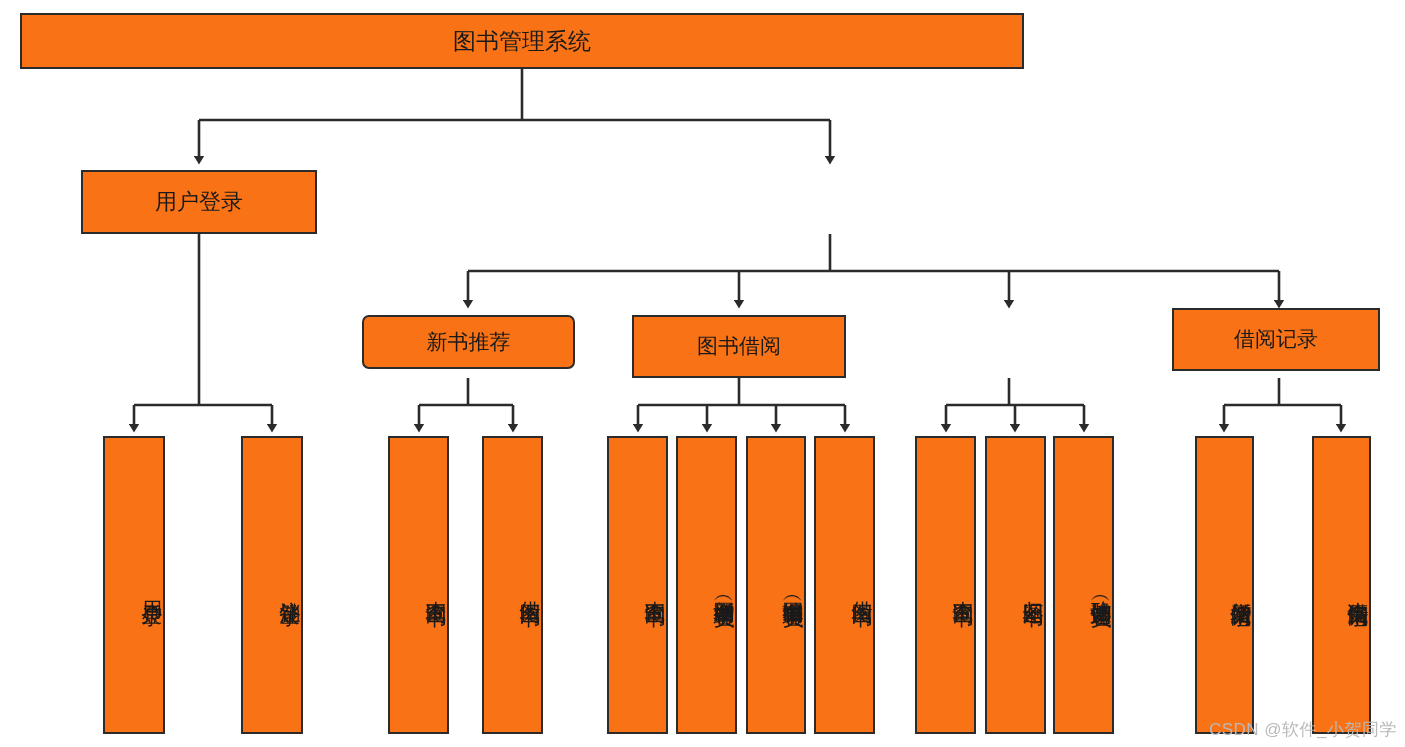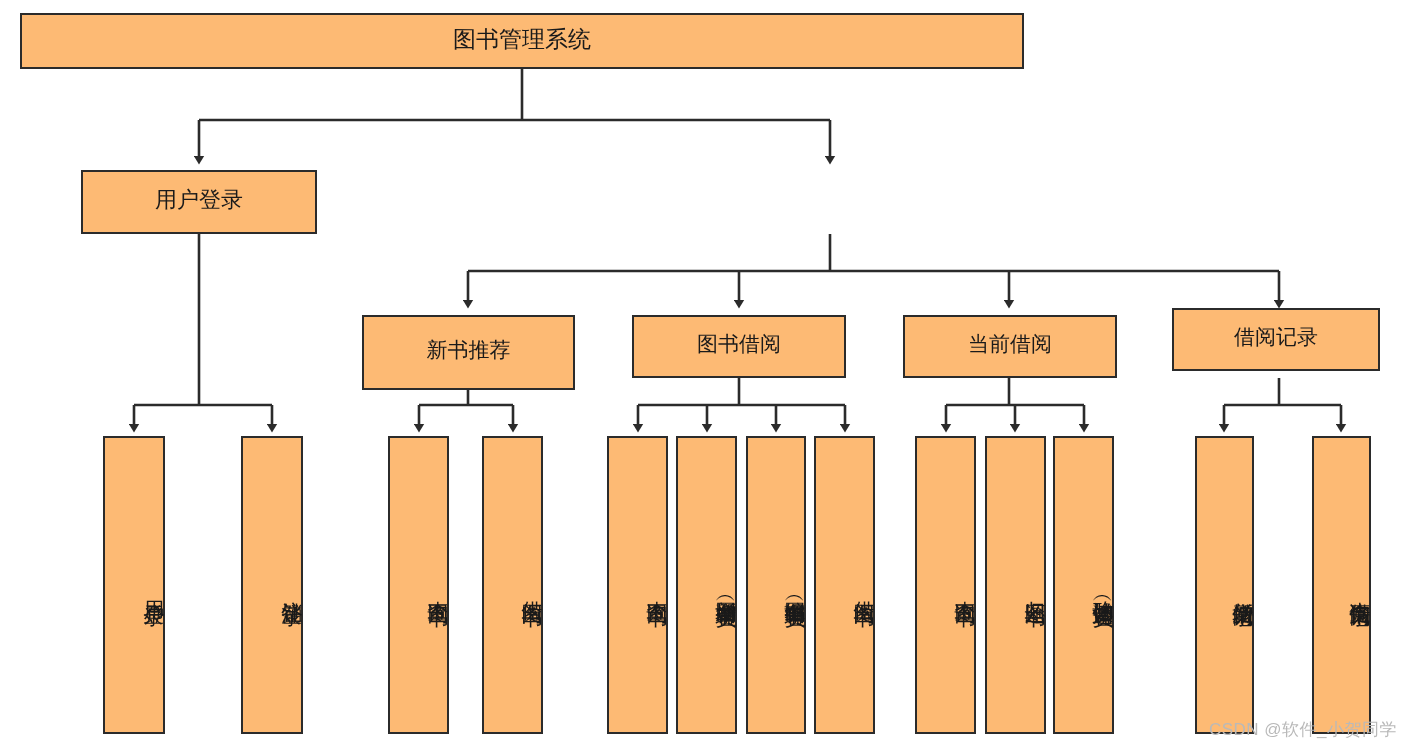--- a/index.html
+++ b/index.html
@@ -23,27 +23,26 @@
     left: 0;
     top: 0;
     width: 1405px;
     height: 747px;
     pointer-events: none;
   }
   .node {
     position: absolute;
     box-sizing: border-box;
     border: 2px solid #2b2b2b;
-    background: #fdba74;
+    background: #f97316;
     display: flex;
     align-items: center;
     justify-content: center;
     color: #1a1a1a;
     line-height: 1.08;
-    font-family: Liberation Mono, monospace;
   }
   .node.root {
     font-size: 23px;
   }
   .node.lvl1 {
     font-size: 22px;
   }
   .node.lvl2 {
     font-size: 21px;
   }
@@ -131,28 +130,25 @@
   </svg>
 
   <div class="node root" style="left:20px; top:13px; width:1004px; height:56px;">
     <span>图书管理系统</span>
   </div>
 
   <div class="node lvl1" style="left:81px; top:170px; width:236px; height:64px;">
     <span>用户登录</span>
   </div>
 
-  <div class="node lvl2" style="left:362px; top:315px; width:213px; height:75px;">
+  <div class="node lvl2" style="left:362px; top:315px; width:213px; height:54px;border-radius:7px;">
     <span>新书推荐</span>
   </div>
   <div class="node lvl2" style="left:632px; top:315px; width:214px; height:63px;">
     <span>图书借阅</span>
-  </div>
-  <div class="node lvl2" style="left:903px; top:315px; width:214px; height:63px;">
-    <span>当前借阅</span>
   </div>
   <div class="node lvl2" style="left:1172px; top:308px; width:208px; height:63px;">
     <span>借阅记录</span>
   </div>
 
   <div class="node leaf" style="left:103px; top:436px; width:62px; height:298px;">
     <span class="vtext">用户登录</span>
   </div>
   <div class="node leaf" style="left:241px; top:436px; width:62px; height:298px;">
     <span class="vtext">注销登录</span>

